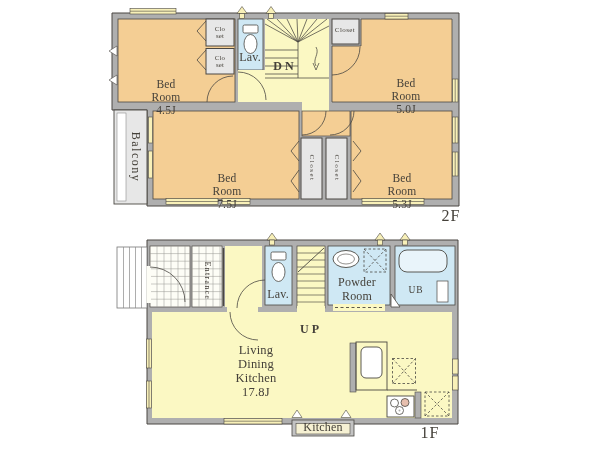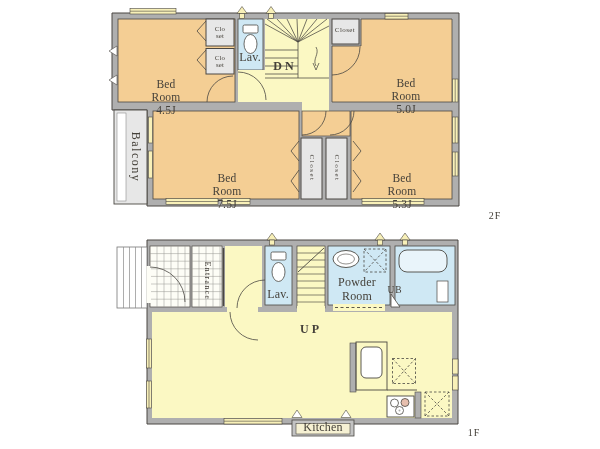--- a/index.html
+++ b/index.html
@@ -20,21 +20,21 @@
   .ln{stroke:var(--line-color);}
   .lbl{position:absolute;transform:translate(-50%,-50%);color:var(--text-color);
        text-align:center;white-space:pre-line;line-height:1.13;letter-spacing:.2px;}
   .s11{font-size:11.5px;margin-top:36px;}
   .s13{font-size:12.5px;}
   .s9{font-size:9.5px;letter-spacing:1px;}
   .s8{font-size:12px;}
   .s75{font-size:7.5px;}
   .s7{font-size:7px;letter-spacing:.4px;}
   .s65{font-size:6.8px;line-height:1.05;}
-  .sfl{font-size:10px;letter-spacing:1px;margin-left:44px;}
+  .sfl{font-size:16px;letter-spacing:1px;}
   .ls3{letter-spacing:3px;font-weight:bold;}
   .vert{writing-mode:vertical-rl;text-orientation:mixed;letter-spacing:1.5px;line-height:1;}
 </style>
 </head>
 <body>
 
 <div id="canvas">
 
 <svg id="plan-svg" width="600" height="449" viewBox="0 0 600 449">
 
@@ -245,17 +245,21 @@
 <div class="lbl s11" style="left:402px;top:155px">Bed
 Room
 5.3J</div>
 <div class="lbl sfl" style="left:451px;top:216px">2F</div>
 
 <div class="lbl s75 vert" style="left:207px;top:281px">Entrance</div>
 <div class="lbl s8" style="left:278px;top:295px">Lav.</div>
 <div class="lbl s8 ls3" style="left:311px;top:330px">UP</div>
 <div class="lbl s8" style="left:357px;top:290px">Powder
 Room</div>
-<div class="lbl s9" style="left:395px;top:290px">UB</div>
+<div class="lbl s9" style="left:416px;top:290px">UB</div>
+<div class="lbl s13" style="left:256px;top:371px">Living
+Dining
+Kitchen
+17.8J</div>
 <div class="lbl s8" style="left:323px;top:428px">Kitchen</div>
 <div class="lbl sfl" style="left:430px;top:433px">1F</div>
 
 </div>
 
 </body></html>

